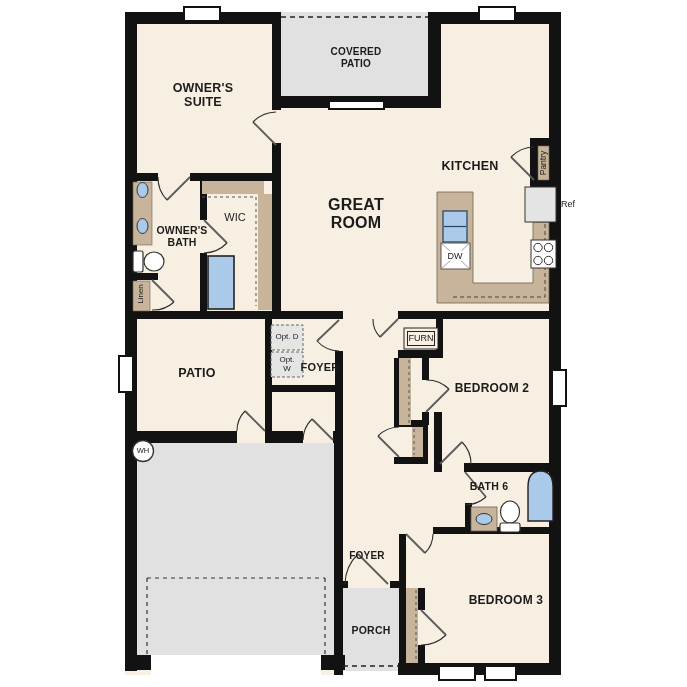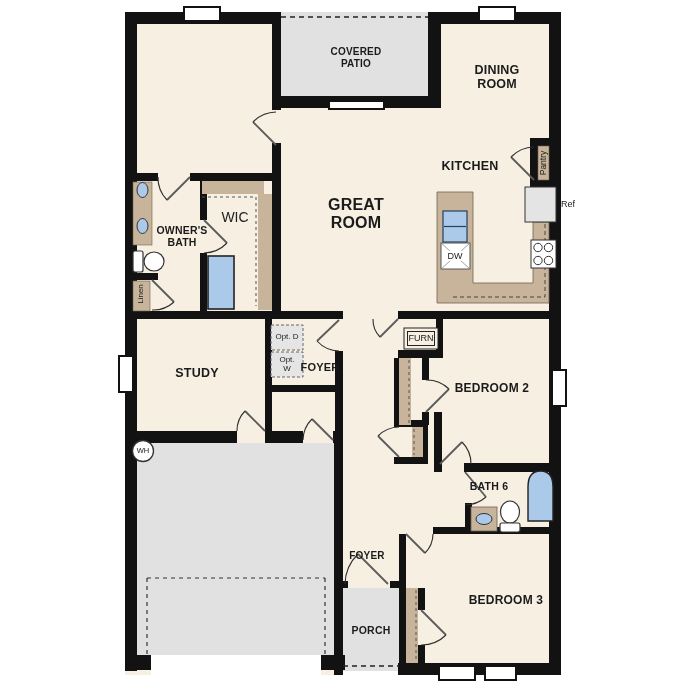--- a/index.html
+++ b/index.html
@@ -199,27 +199,27 @@
         <path d="M378,436A30,30 0 0 1 399,427"></path>
         <path d="M462,442A31,31 0 0 1 471,464"></path>
         <path d="M486,497A33,33 0 0 1 465,505"></path>
         <path d="M425,553A27,27 0 0 0 433,534"></path>
         <path d="M446,635A35,35 0 0 1 421,645"></path>
         <path d="M358,554A43,43 0 0 0 345,584"></path>
       </g>
     </g>
   </svg>
 
+  <div class="lbl b" style="left:203px;top:95px;font-size:12.5px;width:84px">OWNER'S SUITE</div>
   <div class="lbl b" style="left:356px;top:57px;font-size:10px;width:66px">COVERED PATIO</div>
-  <div class="lbl b" style="left:497px;top:77px;font-size:12.5px;width:76px">DINING ROOM</div>
   <div class="lbl b nw" style="left:470px;top:166px;font-size:12.5px">KITCHEN</div>
   <div class="lbl b" style="left:356px;top:214px;font-size:16px;width:64px">GREAT ROOM</div>
   <div class="lbl b" style="left:182px;top:236px;font-size:10.5px;width:74px">OWNER'S BATH</div>
-  <div class="lbl nw" style="left:235px;top:217px;font-size:14px;color:#222">WIC</div>
-  <div class="lbl b nw" style="left:197px;top:373px;font-size:12.5px">STUDY</div>
+  <div class="lbl nw" style="left:235px;top:217px;font-size:11px;color:#222">WIC</div>
+  <div class="lbl b nw" style="left:197px;top:373px;font-size:12.5px">PATIO</div>
   <div class="lbl b nw" style="left:320px;top:367px;font-size:11px">FOYER</div>
   <div class="lbl b nw" style="left:492px;top:389px;font-size:12px">BEDROOM 2</div>
   <div class="lbl b" style="left:489px;top:486px;font-size:10.5px;width:42px">BATH 6</div>
   <div class="lbl b nw" style="left:506px;top:601px;font-size:12px">BEDROOM 3</div>
   <div class="lbl b nw" style="left:367px;top:556px;font-size:10px">FOYER</div>
   <div class="lbl b nw" style="left:371px;top:630px;font-size:10.5px">PORCH</div>
 
   <div class="lbl rot nw" style="left:544px;top:163px;font-size:8.5px">Pantry</div>
   <div class="lbl nw" style="left:568px;top:204px;font-size:9px">Ref</div>
   <div class="lbl nw dwbg" style="left:455px;top:256px;font-size:9px">DW</div>

